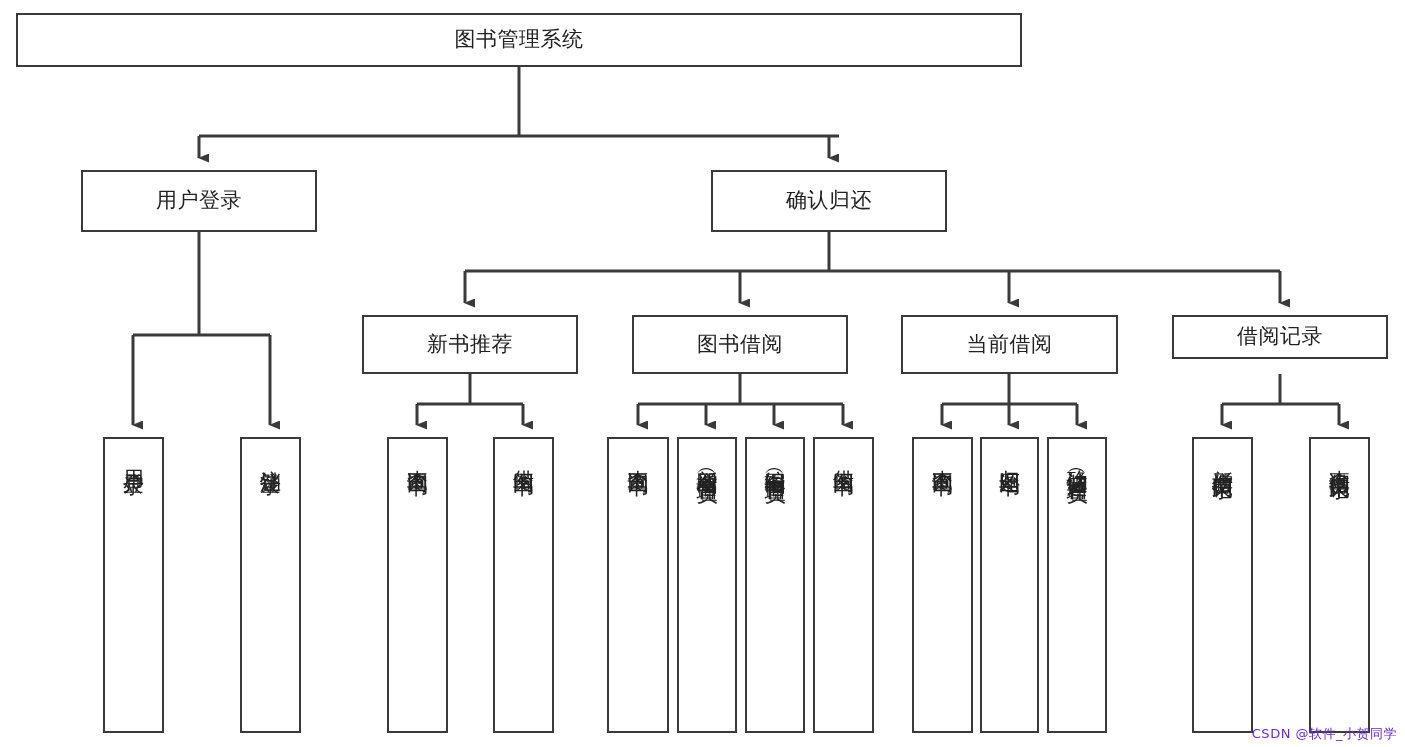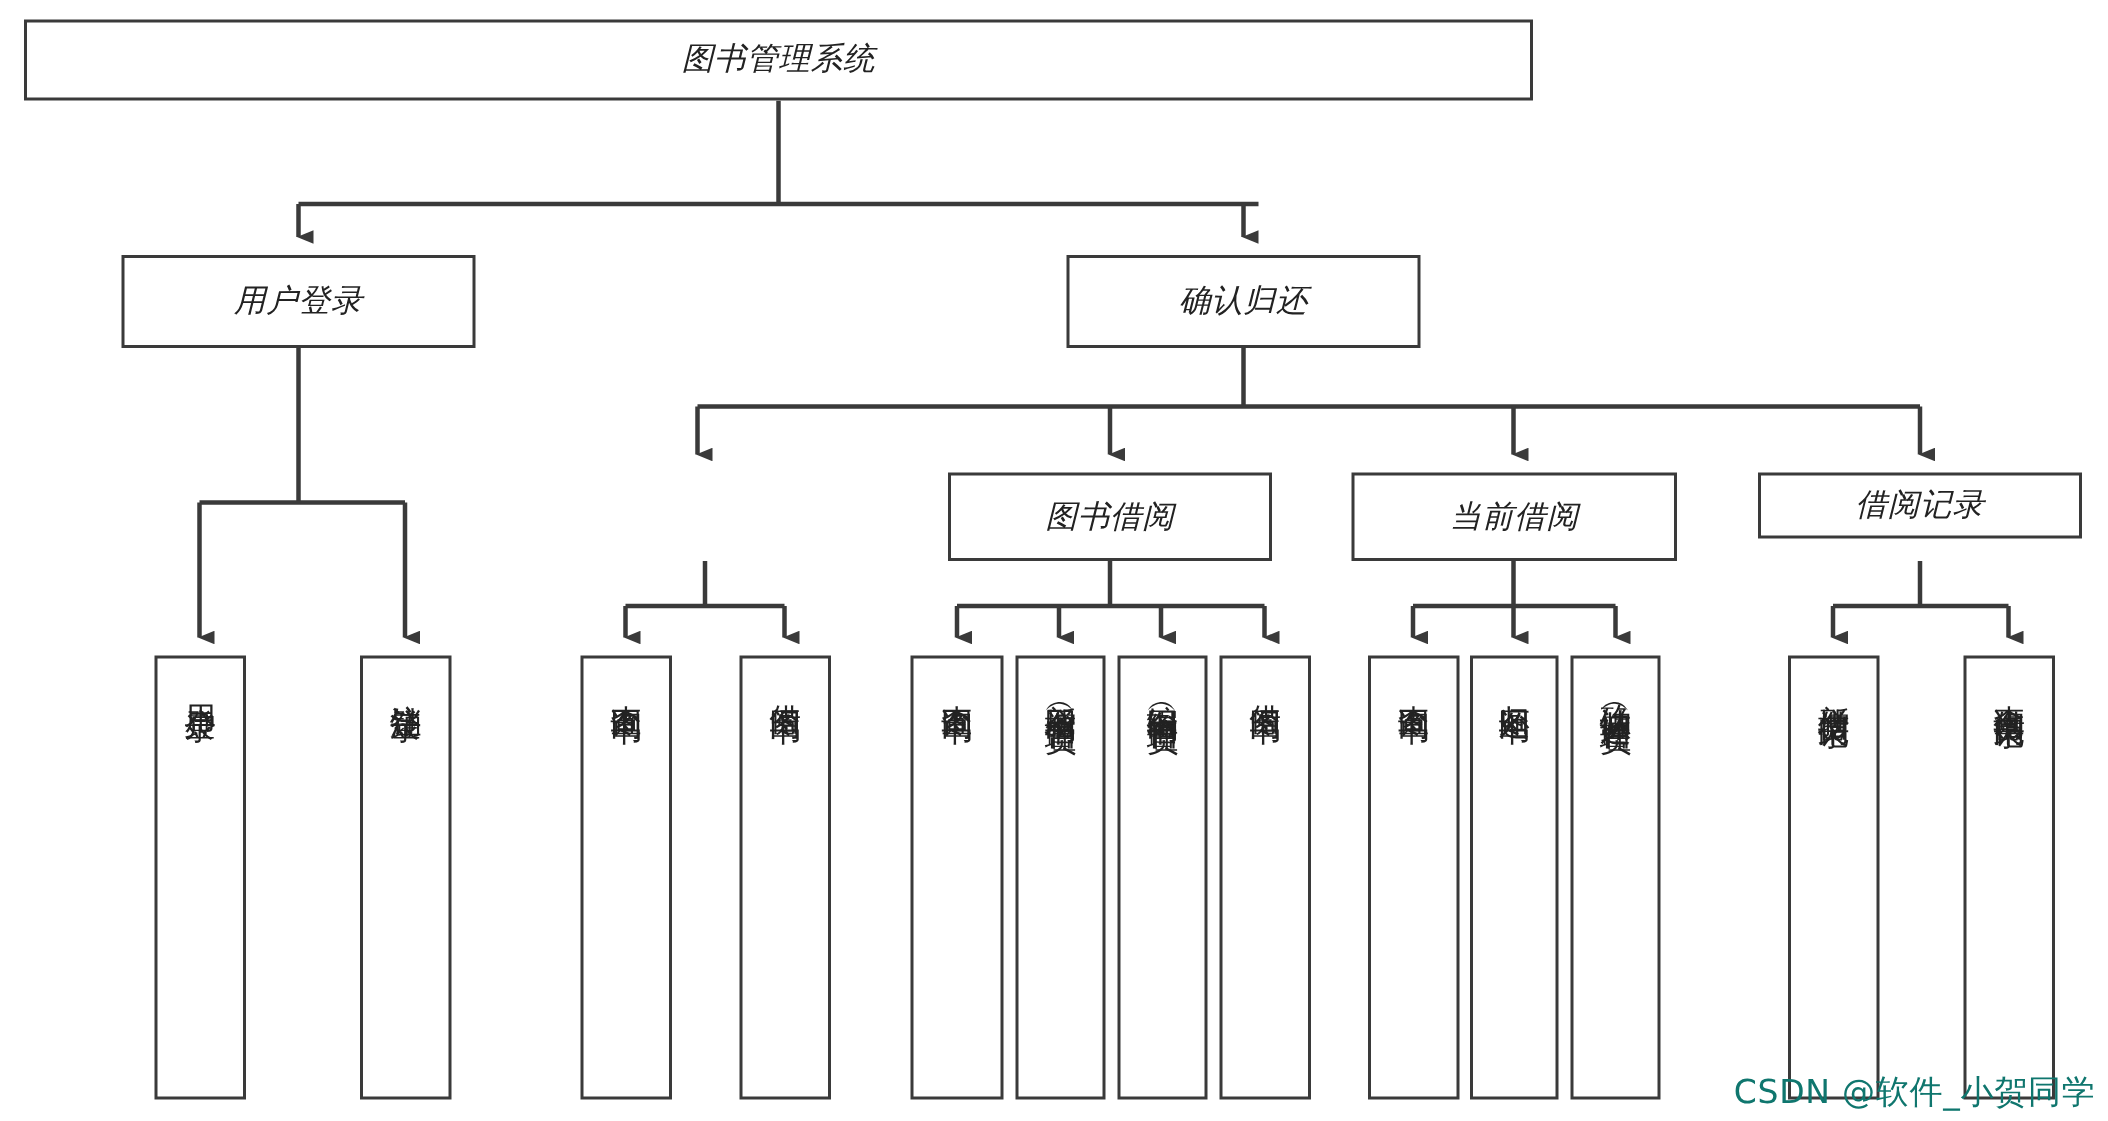--- a/index.html
+++ b/index.html
@@ -39,21 +39,20 @@
   .node .cap {
     display: block;
     text-align: center;
     line-height: 1.12;
     letter-spacing: 0.5px;
   }
   
   .node.horiz .cap {
     font-size: 21px;
     white-space: nowrap;
-    font-style: italic;
   }
   .node.root .cap {
     font-size: 21px;
   }
   
   .node.vert {
     align-items: flex-start;
     padding-top: 14px;
   }
   .node.vert .cap {
@@ -61,22 +60,22 @@
     text-orientation: upright;
     font-size: 21px;
     line-height: 1.05;
     letter-spacing: 2px;
     white-space: nowrap;
   }
   .watermark {
     position: absolute;
     right: 8px;
     bottom: 4px;
-    font-size: 22px;
-    color: #0f766e;
+    font-size: 13px;
+    color: #6d28d9;
     white-space: nowrap;
     letter-spacing: 0.5px;
   }
 </style>
 </head>
 <body>
 
 <div id="canvas">
 
   <svg class="wires" viewBox="0 0 1405 747" xmlns="http://www.w3.org/2000/svg">
@@ -133,20 +132,23 @@
     <span class="cap">图书管理系统</span>
   </div>
 
   <div class="node horiz" style="left:81px; top:170px; width:236px; height:62px;">
     <span class="cap">用户登录</span>
   </div>
   <div class="node horiz" style="left:711px; top:170px; width:236px; height:62px;">
     <span class="cap">确认归还</span>
   </div>
 
+  <div class="node horiz" style="left:362px; top:315px; width:216px; height:59px;">
+    <span class="cap">新书推荐</span>
+  </div>
   <div class="node horiz" style="left:632px; top:315px; width:216px; height:59px;">
     <span class="cap">图书借阅</span>
   </div>
   <div class="node horiz" style="left:901px; top:315px; width:217px; height:59px;justify-content:center;">
     <span class="cap">当前借阅</span>
   </div>
   <div class="node horiz" style="left:1172px; top:315px; width:216px; height:44px;">
     <span class="cap">借阅记录</span>
   </div>
 

